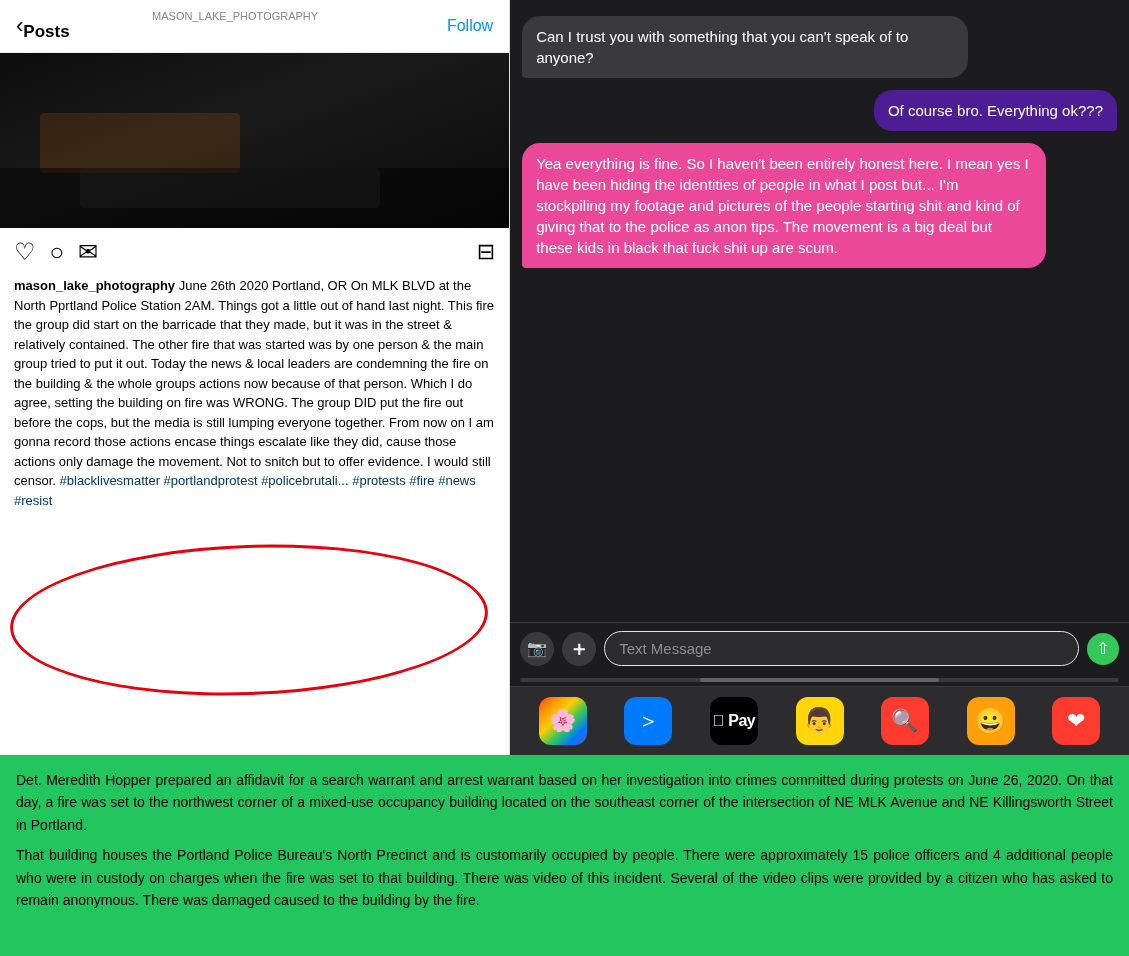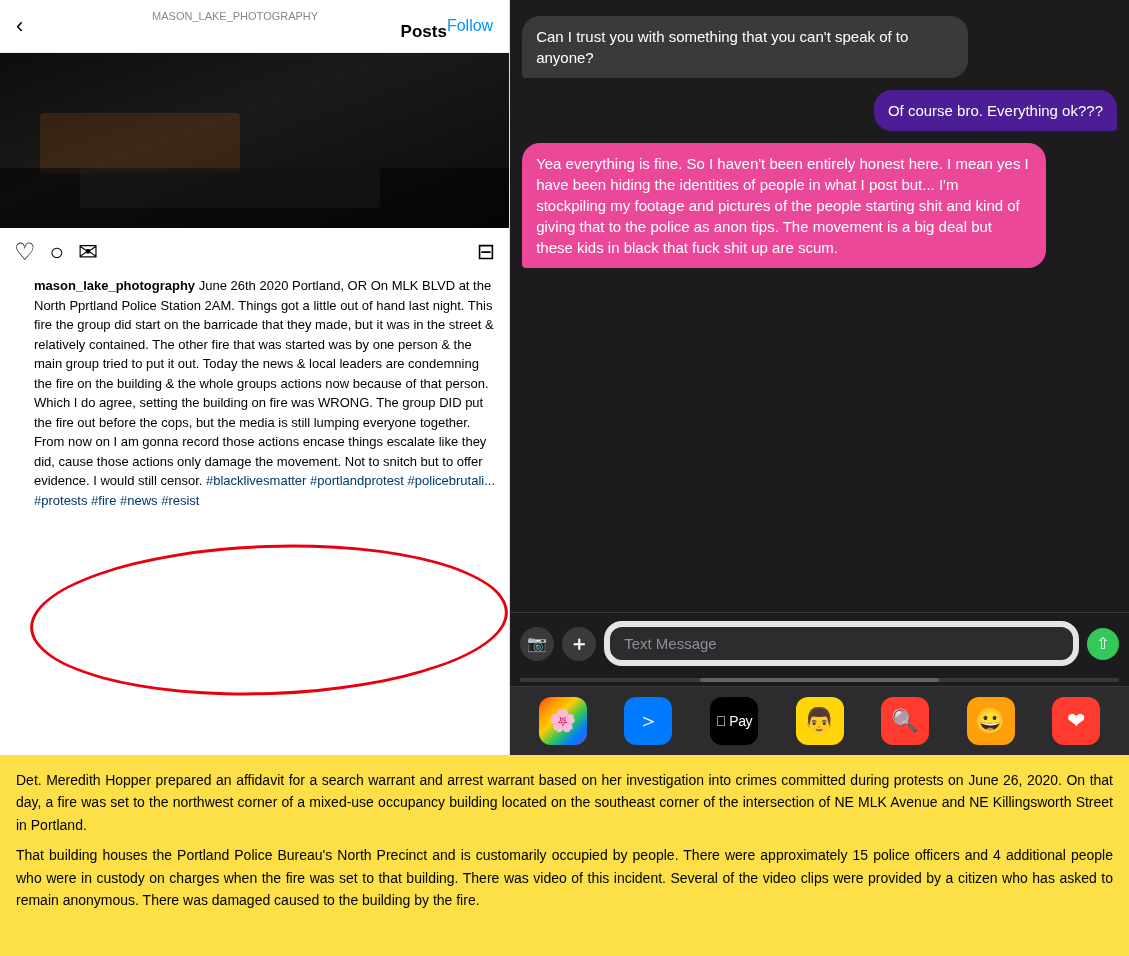--- a/index.html
+++ b/index.html
@@ -46,21 +46,21 @@
     }
 
     .back-arrow {
       font-size: 22px;
       color: #000;
     }
 
     .header-title {
       font-size: 17px;
       font-weight: 700;
-      text-align: right;
+      text-align: left;
       flex: 1;
     }
 
     .header-username {
       font-size: 11px;
       color: #888;
       text-align: center;
     }
 
     .follow-btn {
@@ -110,21 +110,20 @@
     }
 
     .post-caption {
       padding: 0 14px;
       font-size: 13px;
       line-height: 1.5;
       color: #000;
       flex: 1;
       overflow: hidden;
       position: relative;
-      margin-left: 20px;
     }
 
     .post-caption .username {
       font-weight: 700;
     }
 
     .post-caption .hashtags {
       color: #00376b;
     }
 
@@ -217,21 +216,21 @@
       display: flex;
       align-items: center;
       justify-content: center;
       color: #fff;
       font-size: 16px;
     }
 
     .text-input-field {
       flex: 1;
       background: #2c2c2e;
-      border: 6px solid #e5e5e5;
+      border: 1px solid #e5e5e5;
       border-radius: 18px;
       padding: 8px 14px;
       color: #8e8e93;
       font-size: 15px;
     }
 
     .send-btn {
       width: 32px;
       height: 32px;
       background: #34c759;
@@ -278,21 +277,21 @@
     .scroll-track {
       width: 40%;
       height: 4px;
       background: #636366;
       border-radius: 2px;
       margin: 0 auto;
     }
 
     
     .bottom-section {
-      background: #fde047;
+      background: #22c55e;
       padding: 14px 16px;
       font-size: 14px;
       line-height: 1.6;
       color: #000;
       text-align: justify;
       flex: 1;
     }
 
     .legal-para {
       margin-bottom: 8px;
@@ -378,21 +377,21 @@
       </div>
 
       <div class="app-icons-bar">
         <div class="app-icon-item app-icon-photos">
           <span style="font-size:22px;">🌸</span>
         </div>
         <div class="app-icon-item app-icon-appstore">
           <span style="font-size:22px;">＞</span>
         </div>
         <div class="app-icon-item app-icon-applepay">
-          <span style="font-size:14px;font-weight:400;letter-spacing:-0.5px;"> Pay</span>
+          <span style="font-size:16px;font-weight:700;letter-spacing:-0.5px;"> Pay</span>
         </div>
         <div class="app-icon-item" style="background:#ffd60a;border-radius:12px;">
           <span style="font-size:26px;">👨</span>
         </div>
         <div class="app-icon-item app-icon-search">
           <span style="font-size:22px;">🔍</span>
         </div>
         <div class="app-icon-item" style="background:#ff9f0a;border-radius:12px;">
           <span style="font-size:26px;">😀</span>
         </div>

